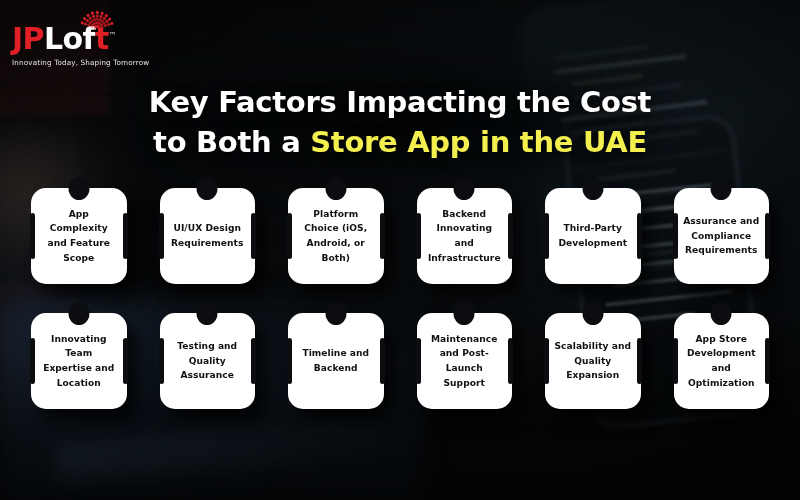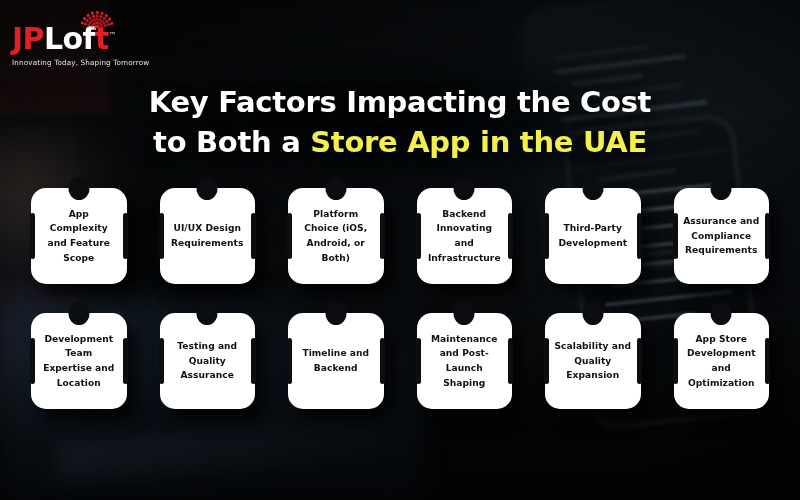--- a/index.html
+++ b/index.html
@@ -343,36 +343,36 @@
         <span class="card-label">Third-Party Development</span>
       </div>
       <div class="card">
         <span class="bar left"></span>
         <span class="bar right"></span>
         <span class="card-label">Assurance and Compliance Requirements</span>
       </div>
       <div class="card">
         <span class="bar left"></span>
         <span class="bar right"></span>
-        <span class="card-label">Development Team Expertise and Location</span>
+        <span class="card-label">Innovating Team Expertise and Location</span>
       </div>
       <div class="card">
         <span class="bar left"></span>
         <span class="bar right"></span>
         <span class="card-label">Testing and Quality Assurance</span>
       </div>
       <div class="card">
         <span class="bar left"></span>
         <span class="bar right"></span>
         <span class="card-label">Timeline and Backend</span>
       </div>
       <div class="card">
         <span class="bar left"></span>
         <span class="bar right"></span>
-        <span class="card-label">Maintenance and Post-Launch Shaping</span>
+        <span class="card-label">Maintenance and Post-Launch Support</span>
       </div>
       <div class="card">
         <span class="bar left"></span>
         <span class="bar right"></span>
         <span class="card-label">Scalability and Quality Expansion</span>
       </div>
       <div class="card">
         <span class="bar left"></span>
         <span class="bar right"></span>
         <span class="card-label">App Store Development and Optimization</span>

